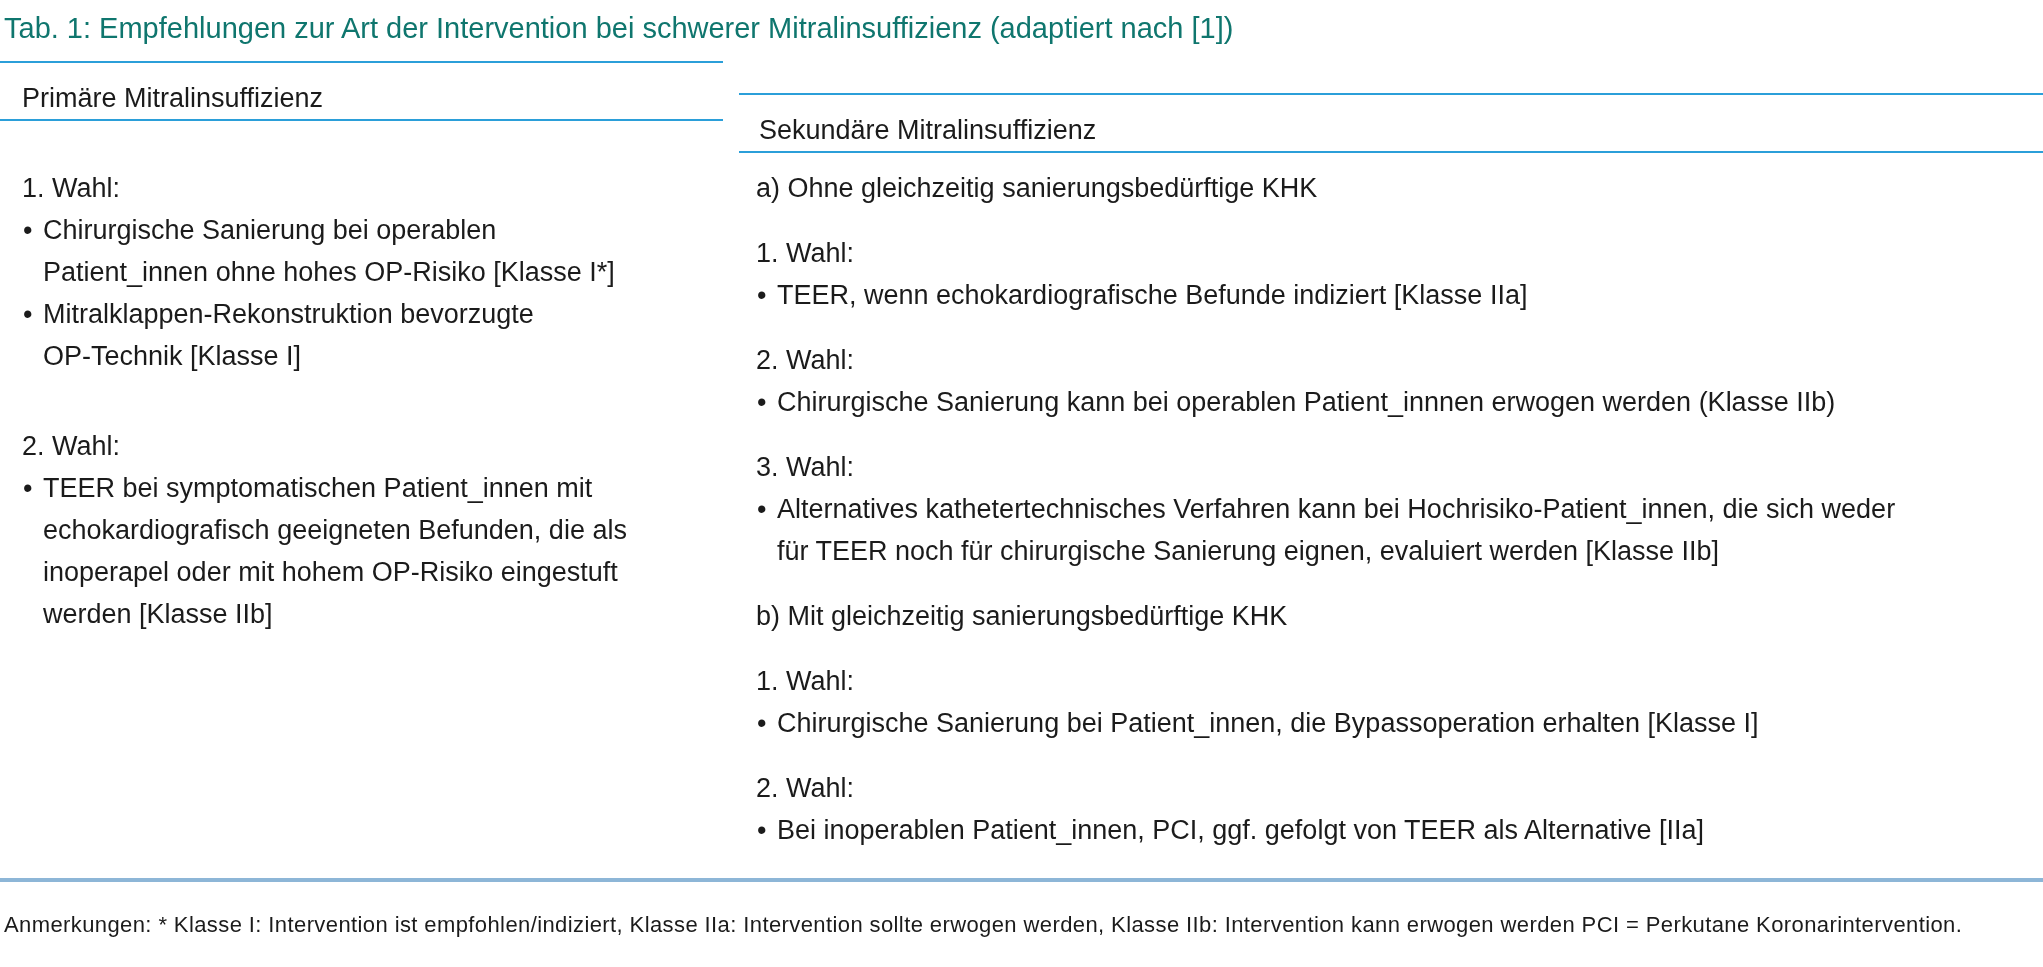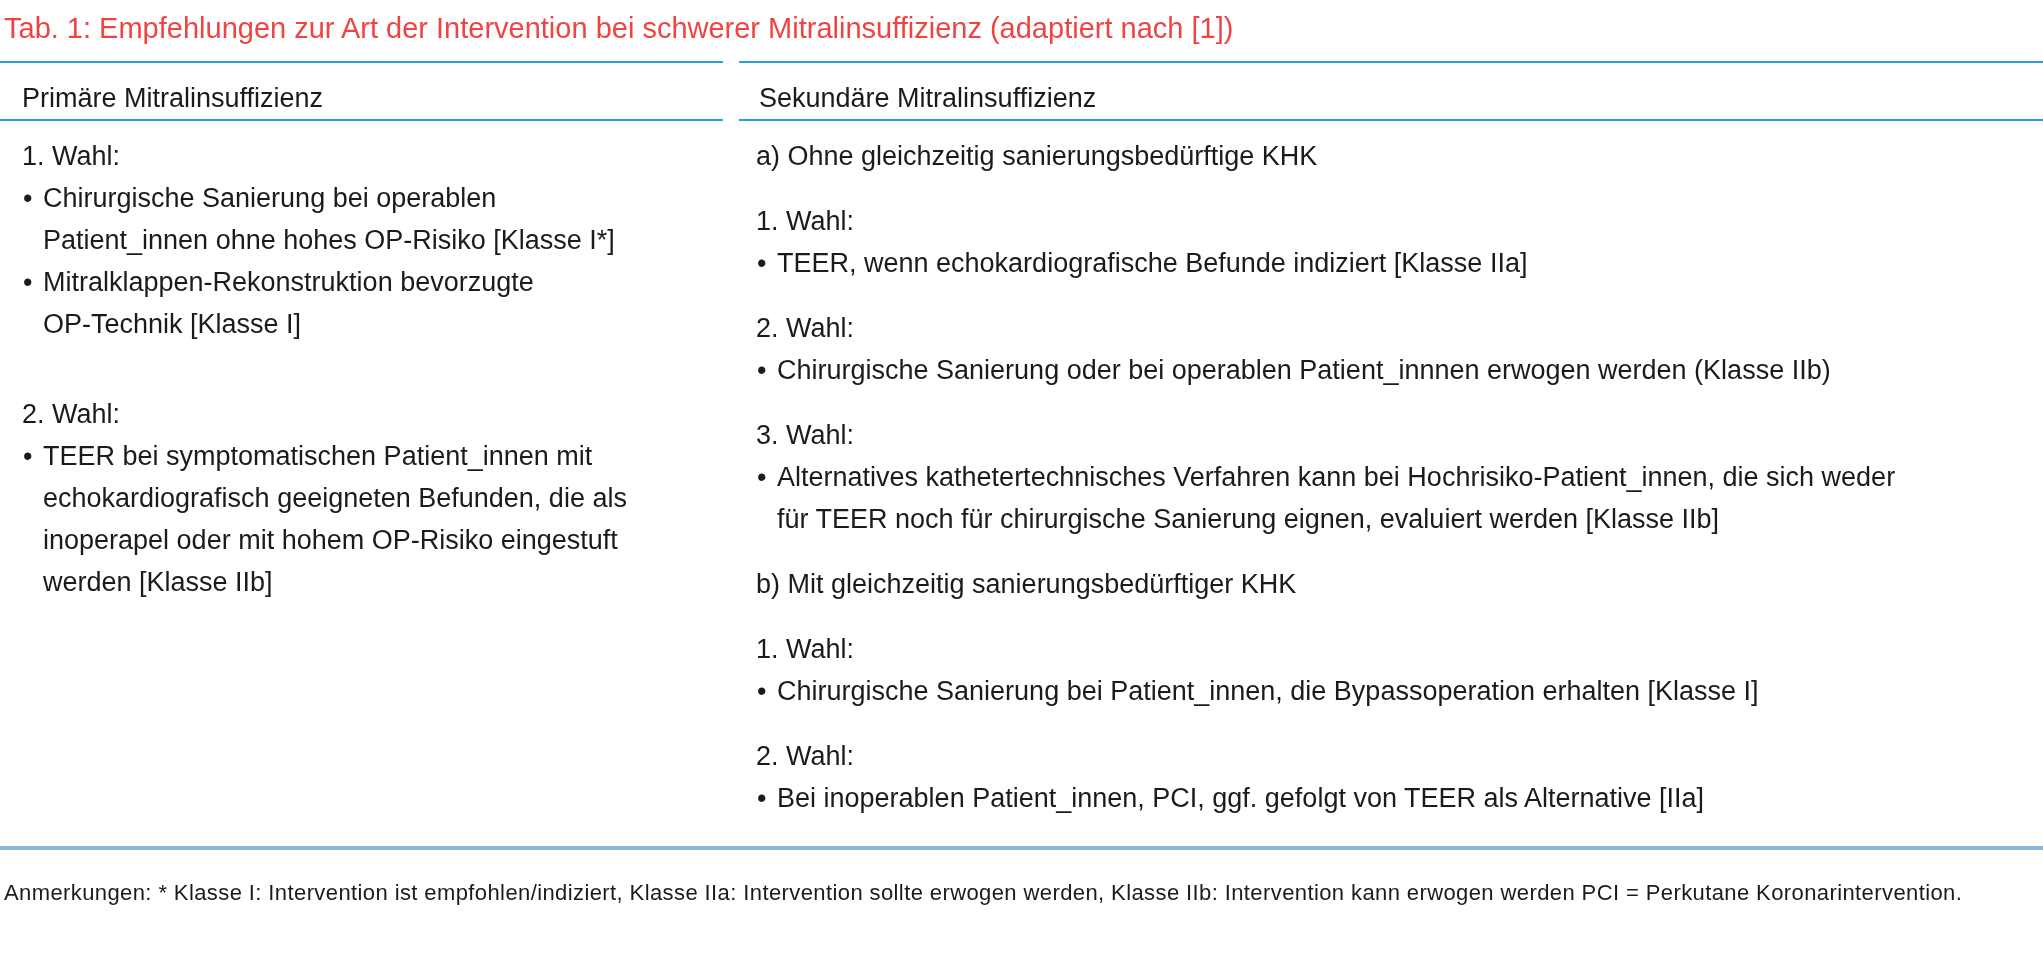--- a/index.html
+++ b/index.html
@@ -23,38 +23,38 @@
     height: 967px;
     background: #ffffff;
     position: relative;
   }
   .table-title {
     height: 61px;
     padding: 11px 8px 0 4px;
     font-size: 29px;
     line-height: 35px;
     font-weight: 400;
-    color: #ef4444;
+    color: #0f766e;
   }
   .grid {
     display: grid;
     grid-template-columns: 723px 1fr;
     column-gap: 16px;
   }
   .cell { background: #ffffff; }
   .cell-header {
     border-top: 2px solid var(--rule-color);
     border-bottom: 2px solid var(--rule-color);
     padding: 20px 10px 16px 22px;
     font-size: 27px;
     line-height: 30px;
     height: 60px;
     font-weight: 400;
   }
-  .cell-header.col-secondary { padding-left: 20px; }
+  .cell-header.col-secondary { padding-left: 20px; margin-top: 32px; }
   .cell-body {
     min-height: 725px;
     padding: 14px 10px 17px 22px;
     font-size: 27px;
     line-height: 42px;
   }
   .cell-body.col-secondary { padding-left: 17px; }
   .block + .block { margin-top: 23px; }
   .col-primary .block + .block { margin-top: 48px; }
   .block-label, .section-label {
@@ -125,32 +125,32 @@
         </div>
         <div class="block">
           <div class="block-label">1. Wahl:</div>
           <ul>
             <li><span class="bullet-text">TEER, wenn echokardiografische Befunde indiziert [Klasse IIa]</span></li>
           </ul>
         </div>
         <div class="block">
           <div class="block-label">2. Wahl:</div>
           <ul>
-            <li><span class="bullet-text">Chirurgische Sanierung oder bei operablen Patient_innnen erwogen werden (Klasse IIb)</span></li>
+            <li><span class="bullet-text">Chirurgische Sanierung kann bei operablen Patient_innnen erwogen werden (Klasse IIb)</span></li>
           </ul>
         </div>
         <div class="block">
           <div class="block-label">3. Wahl:</div>
           <ul>
             <li><span class="bullet-text">Alternatives kathetertechnisches Verfahren kann bei Hochrisiko-Patient_innen, die sich weder
 für TEER noch für chirurgische Sanierung eignen, evaluiert werden [Klasse IIb]</span></li>
           </ul>
         </div>
         <div class="block">
-          <div class="section-label">b) Mit gleichzeitig sanierungsbedürftiger KHK</div>
+          <div class="section-label">b) Mit gleichzeitig sanierungsbedürftige KHK</div>
         </div>
         <div class="block">
           <div class="block-label">1. Wahl:</div>
           <ul>
             <li><span class="bullet-text">Chirurgische Sanierung bei Patient_innen, die Bypassoperation erhalten [Klasse I]</span></li>
           </ul>
         </div>
         <div class="block">
           <div class="block-label">2. Wahl:</div>
           <ul>

